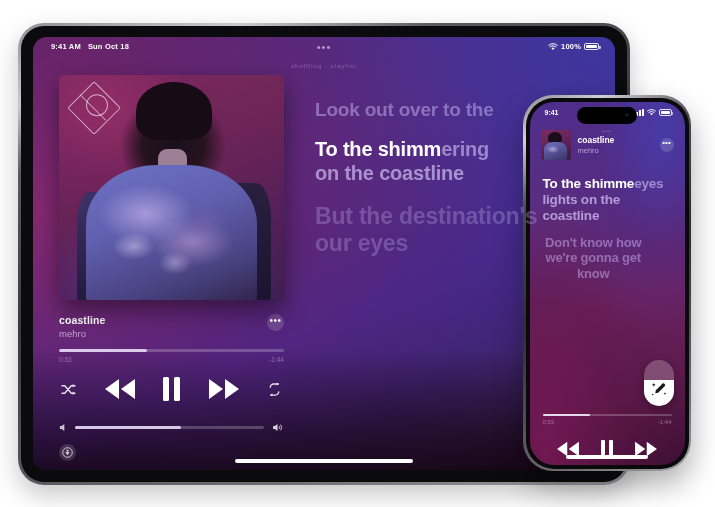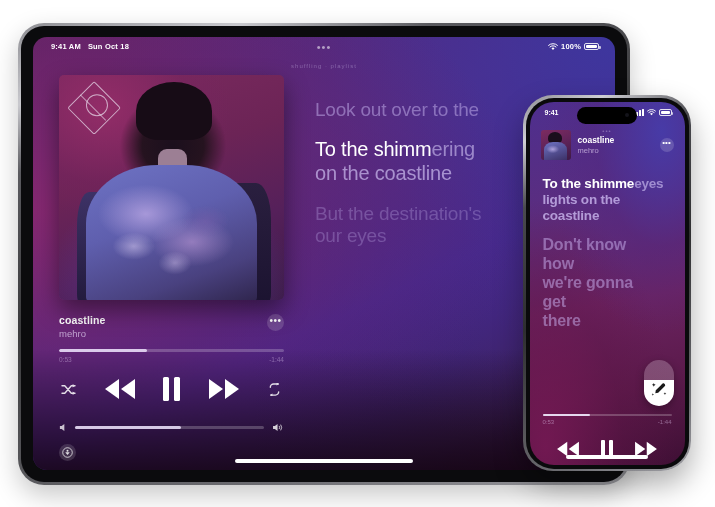--- a/index.html
+++ b/index.html
@@ -133,26 +133,26 @@
 
   .vol-row { display:flex; align-items:center; gap:8px; margin-top: 22px; }
   .vol-bar { position:relative; flex:1; height:3px; border-radius:2px; background: rgba(255,255,255,.22); }
   .vol-bar i { position:absolute; left:0; top:0; bottom:0; width:56%; background: rgba(235,225,250,.85); border-radius:2px; }
   .airplay-btn { margin-top: 12px; width:17px; height:17px; border-radius:50%; background: rgba(255,255,255,.14); display:flex; align-items:center; justify-content:center; }
 
   
   .ipad-lyrics {
     position: absolute; z-index: 3; left: 282px; top: 62px; width: 300px;
   }
-  .lyr { font-weight: normal; line-height: 1.18; margin-bottom: 17px; letter-spacing: -.2px; }
+  .lyr { font-weight: bold; line-height: 1.18; margin-bottom: 17px; letter-spacing: -.2px; }
   .lyr.l-past  { font-size: 19px; color: rgba(196,176,235,.52); }
   .lyr.l-now   { font-size: 20px; color: #ffffff; }
   .lyr.l-now .dim { color: rgba(205,190,240,.62); }
   .lyr.l-next  { font-size: 19px; color: rgba(190,170,230,.50); }
-  .lyr.l-far   { font-size: 19px; color: rgba(185,165,225,.34); }
+  .lyr.l-far   { font-size: 23px; color: rgba(185,165,225,.34); }
   .lyr-line2 { color: rgba(205,190,240,.70); }
 
   .ipad-home {
     position:absolute; z-index:4; left:50%; transform:translateX(-50%); bottom:7px;
     width: 178px; height: 4px; border-radius:3px; background:#fff;
   }
   .ipad-topmeta{
     position:absolute; z-index:3; left:50%; transform:translateX(-50%); top:26px;
     font-size:6px; color:rgba(220,205,245,.35); letter-spacing:1px; white-space:nowrap;
   }
@@ -210,21 +210,21 @@
     background: radial-gradient(40% 30% at 38% 38%, rgba(200,185,240,.75) 0%, rgba(0,0,0,0) 70%), linear-gradient(160deg,#6e73c4,#3a2e63);}
   .ip-meta{flex:1; min-width:0;}
   .ip-title{font-size:8.5px;color:#fff;font-weight:600;}
   .ip-artist{font-size:7.5px;color:rgba(228,210,245,.65);margin-top:1px;}
   .ip-more{width:14px;height:14px;border-radius:50%;background:rgba(255,255,255,.16);color:#fff;font-size:8px;display:flex;align-items:center;justify-content:center;line-height:4px;padding-bottom:4px;}
 
   .ip-lyrics{ position:relative; z-index:3; padding: 16px 12px 0 13px; }
   .ip-lyr{ font-weight:bold; line-height:1.2; letter-spacing:-.2px; margin-bottom:10px; }
   .ip-lyr.now{ font-size:13.5px; color:#fff; }
   .ip-lyr.now .dim{ color: rgba(210,195,245,.62); }
-  .ip-lyr.next{ font-size:16px; color: rgba(200,175,235,.52); width: 78%; }
+  .ip-lyr.next{ font-size:13px; color: rgba(200,175,235,.52); width: 78%; text-align: center; }
   .ip-lyr .l2{ color: rgba(210,192,245,.75); }
 
   .sing-btn{
     position:absolute; z-index:5; right:11px; top:258px;
     width:30px; height:46px; border-radius:15px;
     background: linear-gradient(180deg, rgba(255,255,255,.22) 0%, rgba(255,255,255,.22) 44%, #ffffff 44%, #ffffff 100%);
     display:flex; align-items:flex-end; justify-content:center; padding-bottom:7px;
     box-shadow: 0 3px 8px rgba(0,0,0,.3);
   }
 
@@ -422,21 +422,21 @@
 
         <div class="ip-lyrics">
           <div class="ip-lyr now">
             <div><span>To the shimme</span><span class="dim">eyes</span></div>
             <div class="l2">lights on the</div>
             <div class="l2">coastline</div>
           </div>
           <div class="ip-lyr next">
             <div>Don't know how</div>
             <div>we're gonna get</div>
-            <div>there</div>
+            <div>know</div>
           </div>
         </div>
 
         <div class="sing-btn">
           <span>
             <svg width="18" height="18" viewBox="0 0 20 20">
               <path d="M13.6 3.2a1.9 1.9 0 0 1 2.7 2.7l-7.2 7.2-3.2.5.5-3.2 7.2-7.2z" fill="#1a1a1a"></path>
               <circle cx="14.4" cy="4.6" r="1.5" fill="#1a1a1a"></circle>
               <path d="M4.2 2.2l.6 1.5 1.5.6-1.5.6-.6 1.5-.6-1.5L2.1 4.3l1.5-.6.6-1.5z" fill="#1a1a1a"></path>
               <path d="M16.6 12.4l.45 1.1 1.1.45-1.1.45-.45 1.1-.45-1.1-1.1-.45 1.1-.45.45-1.1z" fill="#1a1a1a"></path>

